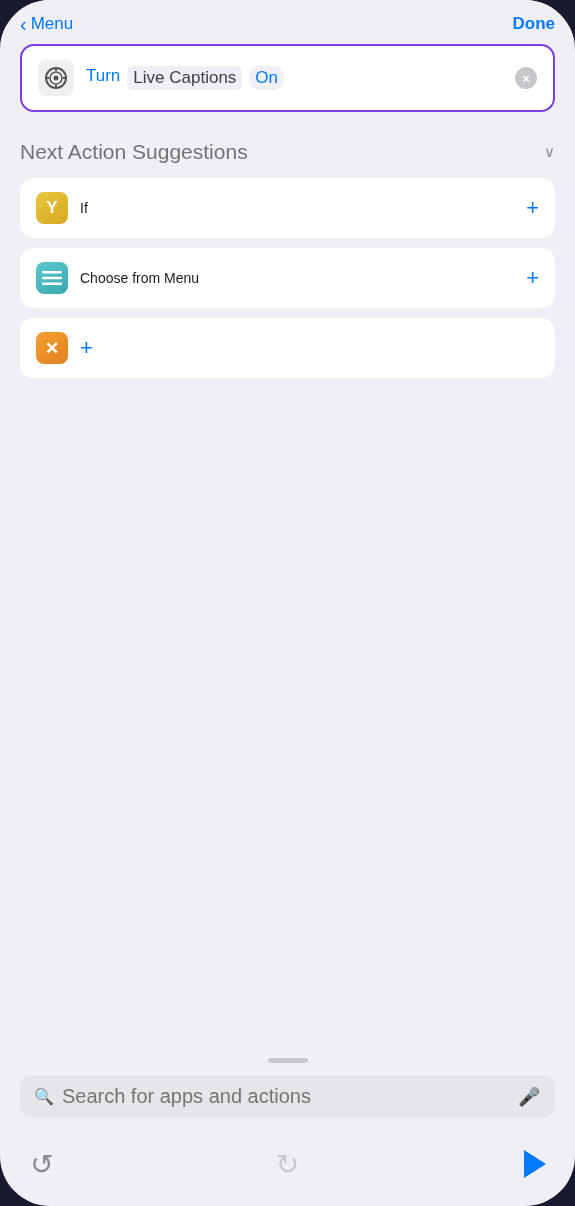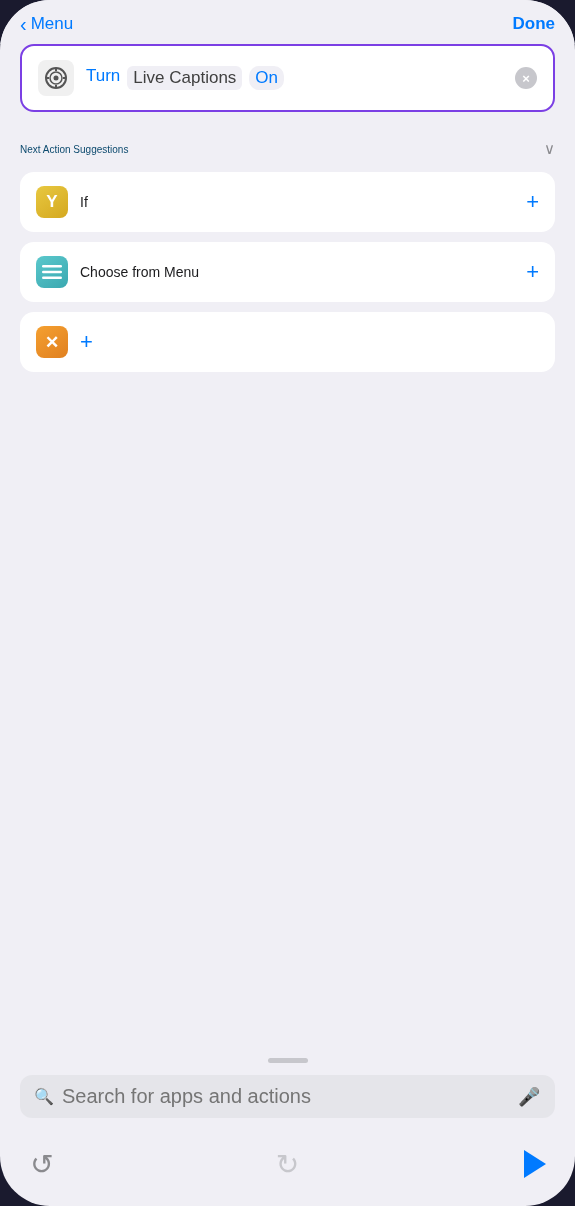--- a/index.html
+++ b/index.html
@@ -148,22 +148,22 @@
 
     
     .section-header {
       display: flex;
       justify-content: space-between;
       align-items: center;
       margin-bottom: 14px;
     }
 
     .section-title {
-      color: #0c4a6e;
-      font-size: 10px;
+      color: #737373;
+      font-size: 21px;
       font-weight: 400;
     }
 
     .section-chevron {
       color: #8a8a8e;
       font-size: 15px;
     }
 
     
     .suggestion-item {

